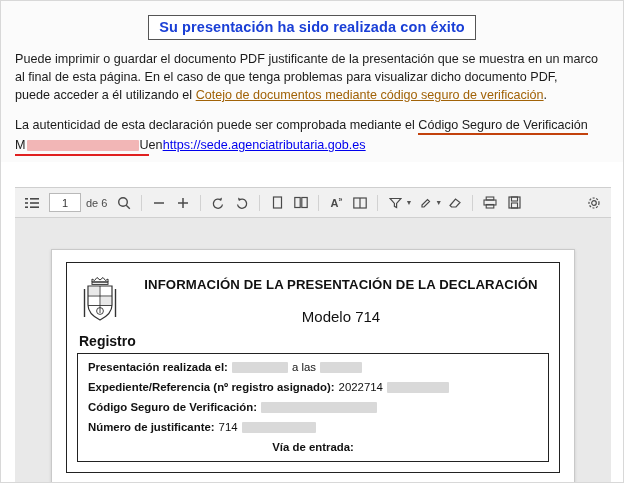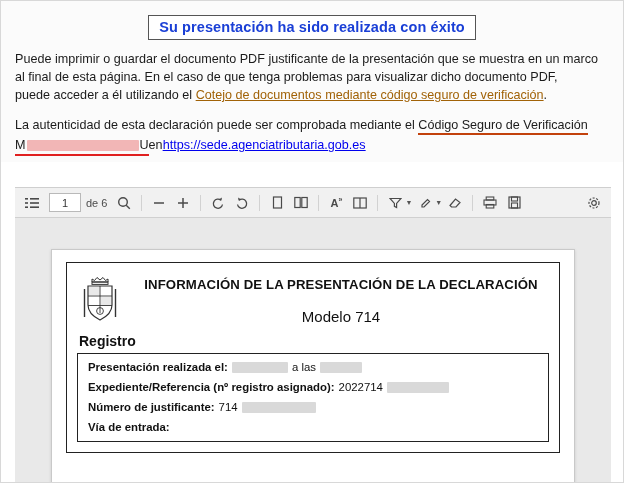--- a/index.html
+++ b/index.html
@@ -217,21 +217,21 @@
   }
   .reg-row {
     font-size: 11.4px;
     color: #111;
     margin-bottom: 8px;
     display: flex;
     align-items: center;
     flex-wrap: wrap;
     gap: 4px;
   }
-  .reg-row:last-child { margin-bottom: 2px; }
+  .reg-row:last-child { margin-bottom: 2px; flex-direction: column; }
   .reg-label { font-weight: bold; }
   .reg-value { font-weight: normal; }
 </style>
 </head>
 <body>
 
 <div class="page">
 
   <div class="message-area">
 
@@ -432,20 +432,24 @@
               <span class="reg-value">a las</span>
               <span class="redact gray" style="width:42px;height:11px;"></span>
             </div>
 
             <div class="reg-row">
               <span class="reg-label">Expediente/Referencia (nº registro asignado):</span>
               <span class="reg-value">2022714</span>
                 <span class="redact gray" style="width:62px;height:11px;"></span>
             </div>
 
+            <div class="reg-row">
+              <span class="reg-label">Código Seguro de Verificación:</span>
+              <span class="redact gray" style="width:116px;height:11px;"></span>
+            </div>
 
             <div class="reg-row">
               <span class="reg-label">Número de justificante:</span>
               <span class="reg-value">714</span>
                 <span class="redact gray" style="width:74px;height:11px;"></span>
             </div>
 
             <div class="reg-row">
               <span class="reg-label">Vía de entrada:</span>
             </div>

